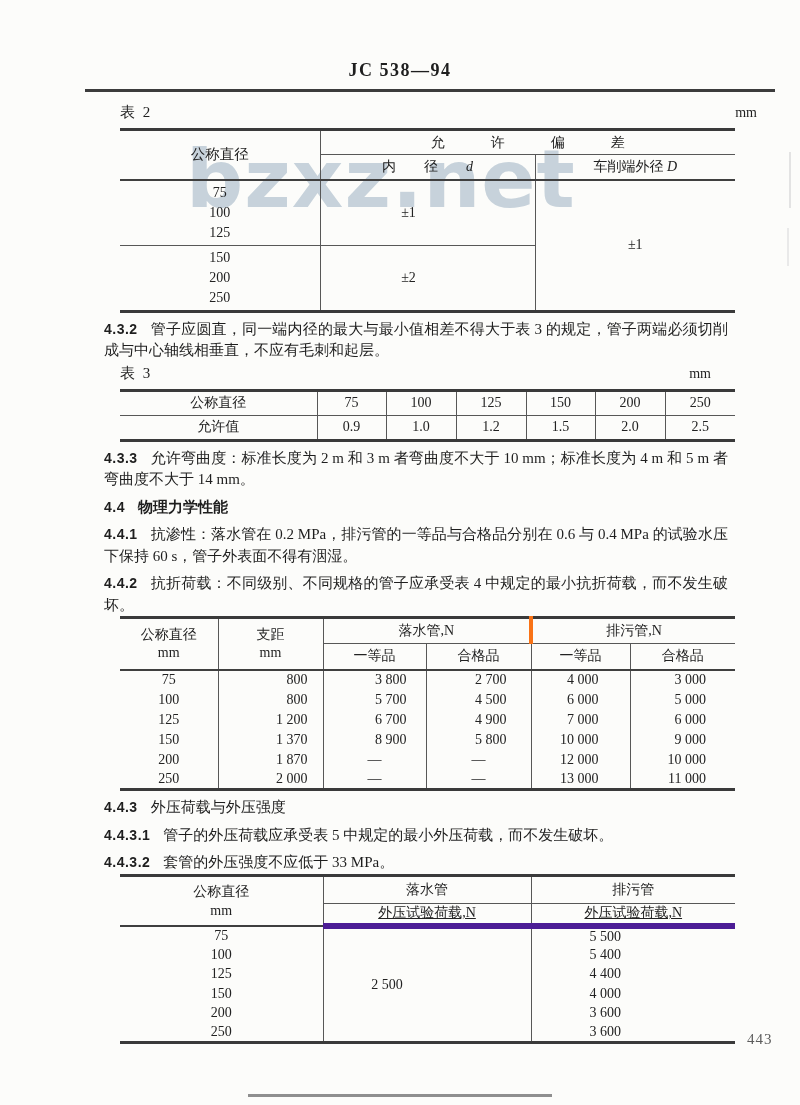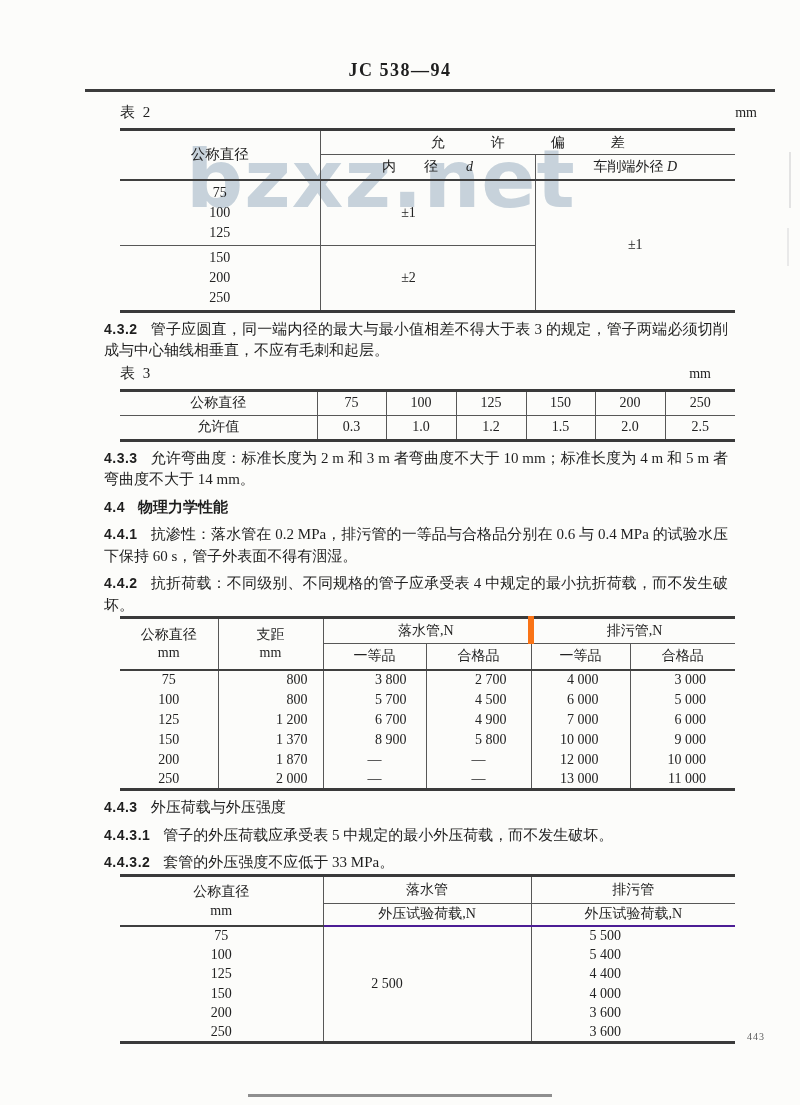--- a/index.html
+++ b/index.html
@@ -52,55 +52,55 @@
   
   .t3 td { height:25px; border-right:1px solid #575757; }
   .t3 td:last-child { border-right:none; }
   .t3 tr.r1 td { border-bottom:1px solid #575757; }
 
   
   .t4 td { height:20px; }
   .t4 .hd2l { border-right:1px solid #575757; border-bottom:2px solid #3f3f3f; line-height:18px; padding:4px 0; }
   .t4 .hd2l div { height:18px; }
   .t4 .hd-group { border-bottom:1px solid #575757; height:26px; }
-  .t4 .gr1 { border-right:6px solid #f97316; }
+  .t4 .gr1 { border-right:4px solid #f97316; }
   .t4 .hd-sub { border-bottom:2px solid #3f3f3f; border-right:1px solid #575757; height:26px; }
   .t4 .hd-sub.nr { border-right:none; }
   .t4 .b { border-right:1px solid #575757; }
   .t4 .b6 { border-right:none;padding-left:6px; }
   .t4 .ra2 { text-align:right; padding-right:15px; }
   .t4 .ra3 { text-align:right; padding-right:19px; }
   .t4 .ra4 { text-align:right; padding-right:24px; }
   .t4 .ra5 { text-align:right; padding-right:31px; }
   .t4 .ra6 { text-align:right; padding-right:29px; }
   .t4 td.dash { text-align:center; padding-right:0; }
 
   
   .t5 td { height:19.5px; }
   .t5 .hd2l { border-right:1px solid #575757; border-bottom:2px solid #3f3f3f; line-height:19px; padding:5px 0; }
   .t5 .hd2l div { height:19px; }
   .t5 .hd-group { border-bottom:1px solid #575757; height:28px; }
   .t5 .gr1 { border-right:1px solid #575757; }
-  .t5 .hd-sub { border-bottom:2px solid #4c1d95; height:21px; }
+  .t5 .hd-sub { border-bottom:6px solid #4c1d95; height:21px;text-decoration:underline; }
   .t5 .hd-sub.wr { border-right:1px solid #575757; }
   .t5 .c1 { border-right:1px solid #575757; }
   .t5 .rain { border-right:1px solid #575757; padding-right:80px; }
   .t5 .sew { padding-right:56px; }
 
   
   p.para { margin:6px 0 0 104px; width:624px; font-size:15px; line-height:21.5px; text-align:justify; }
   .num {
     font-family:"Liberation Sans","DejaVu Sans",sans-serif;
     font-weight:bold; font-size:14px; letter-spacing:0.5px; margin-right:13px;
   }
   p.head .txt { font-weight:bold; }
   .mt7 { margin-top:7px; } .mt8 { margin-top:8px; } .mt4 { margin-top:4px; }
   .cap-mt2 { margin-top:2px; } .cap-mt4 { margin-top:4px; }
 
-  .page-num { position:absolute; left:747px; top:1031px; font-size:10px; color:#5c5c5c; letter-spacing:1px; }
+  .page-num { position:absolute; left:747px; top:1031px; font-size:15px; color:#5c5c5c; letter-spacing:1px; }
   .bottom-line { position:absolute; left:248px; top:1094px; width:304px; height:3px; background:#8f8f8f; }
   .edge-a { position:absolute; right:9px; top:152px; width:2px; height:56px; background:#e3e3e3; }
   .edge-b { position:absolute; right:11px; top:228px; width:2px; height:38px; background:#e9e9e9; }
 </style>
 </head>
 <body>
 
 <div class="page">
   <div class="watermark">bzxz.net</div>
 
@@ -174,21 +174,21 @@
         <td>公称直径</td>
         <td>75</td>
         <td>100</td>
         <td>125</td>
         <td>150</td>
         <td>200</td>
         <td>250</td>
       </tr>
       <tr>
         <td>允许值</td>
-        <td>0.3</td>
+        <td>0.9</td>
         <td>1.0</td>
         <td>1.2</td>
         <td>1.5</td>
         <td>2.0</td>
         <td>2.5</td>
       </tr>
     </tbody>
       </table>
 
     <p class="para"><span class="num">4.3.3</span><span class="txt">允许弯曲度：标准长度为 2 m 和 3 m 者弯曲度不大于 10 mm；标准长度为 4 m 和 5 m 者弯曲度不大于 14 mm。</span></p>

